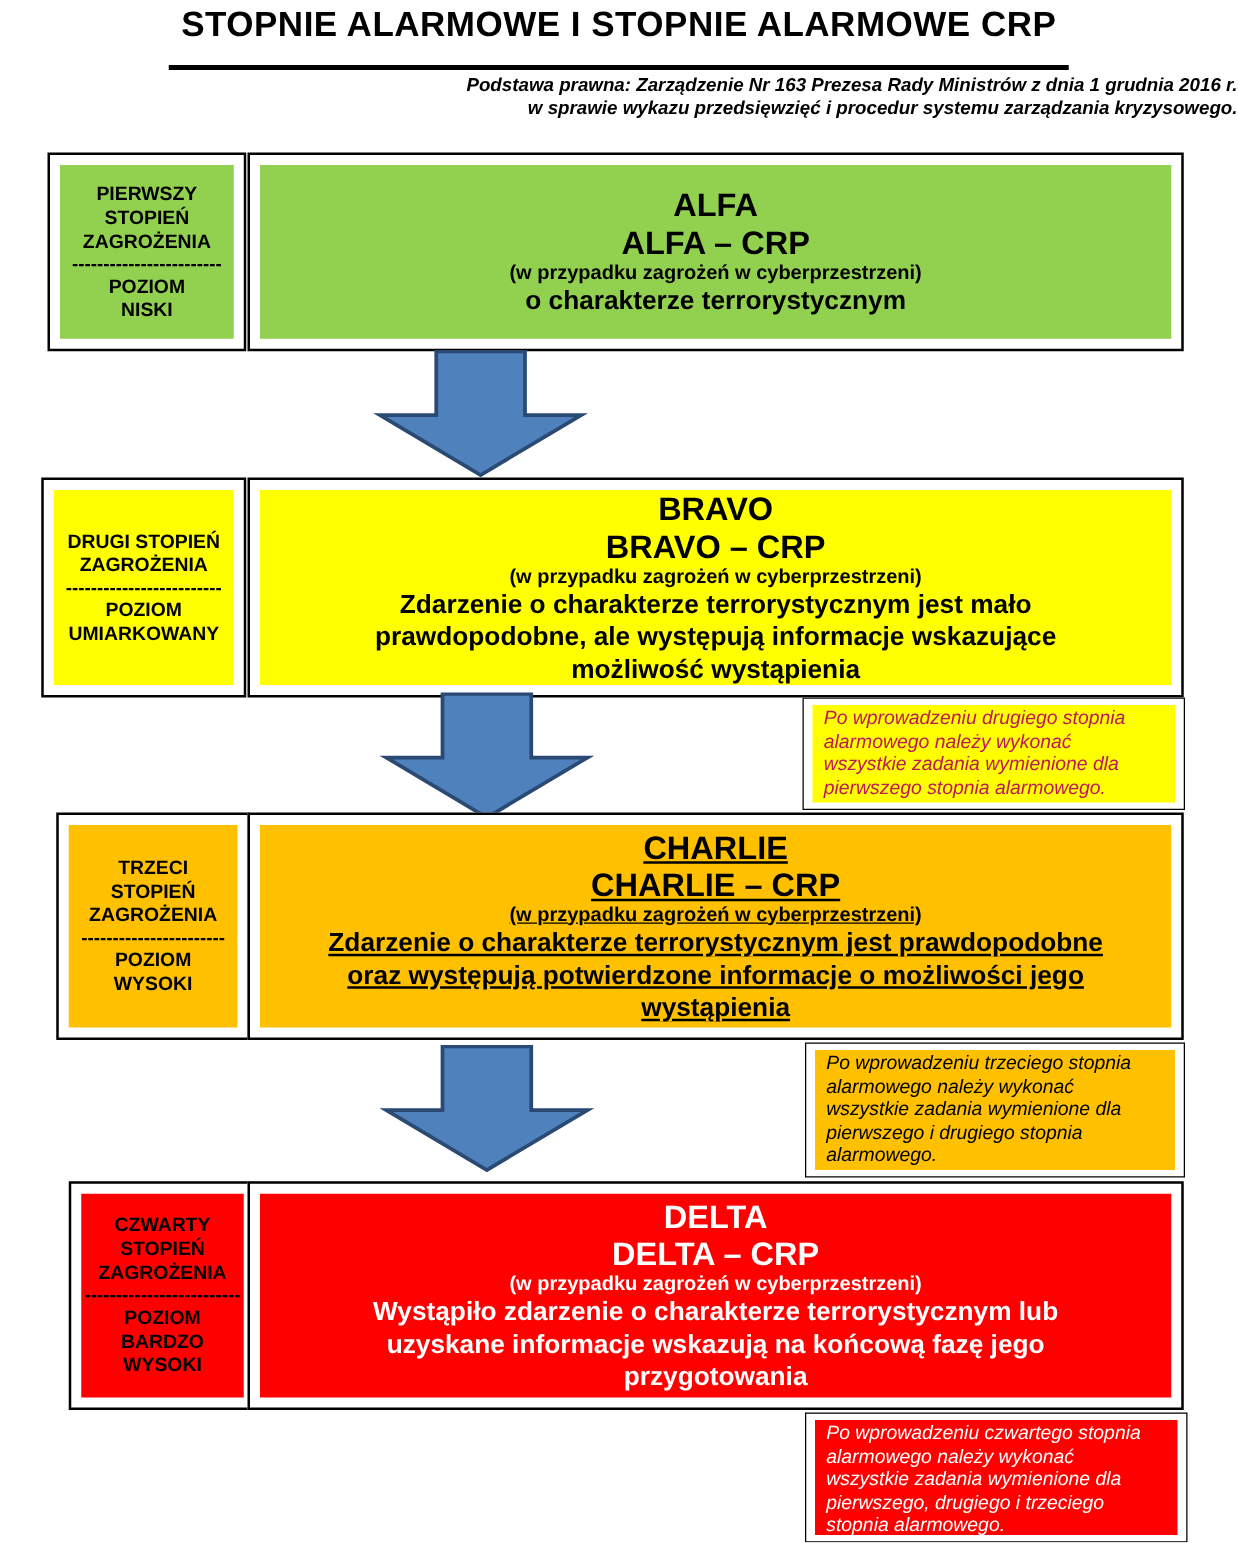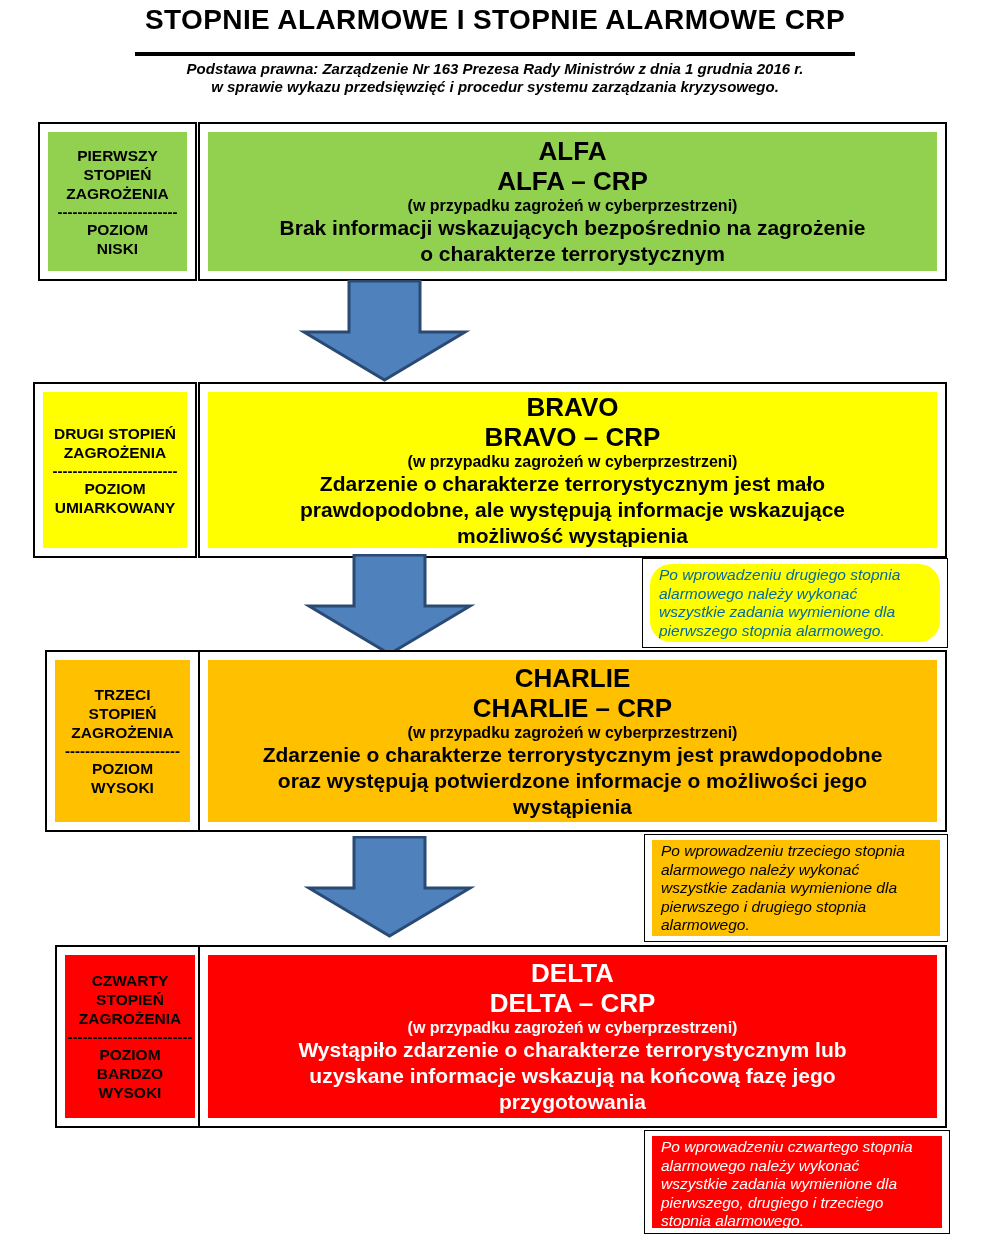--- a/index.html
+++ b/index.html
@@ -8,21 +8,21 @@
     font-family:"Liberation Sans","DejaVu Sans",sans-serif;color:#000;
     overflow:hidden;
   }
   
   .title{
     position:absolute;top:4px;left:0;width:100%;text-align:center;
     font-size:28px;font-weight:bold;letter-spacing:.4px;
   }
   .title span{border-bottom:4px solid #000;padding:0 10px 16px 10px;display:inline-block;}
   .subtitle{
-    position:absolute;top:60px;left:0;width:100%;text-align:center;
+    position:absolute;top:60px;left:0;width:100%;text-align:right;
     font-size:15px;font-weight:bold;font-style:italic;line-height:18px;
   }
   
   .cell{
     position:absolute;box-sizing:border-box;border:2px solid #000;
     background:#fff;padding:8px;
   }
   .fill{
     width:100%;height:100%;box-sizing:border-box;display:flex;
     flex-direction:column;justify-content:center;align-items:center;
@@ -93,21 +93,20 @@
           <div>NISKI</div>
         </div>
     </div>
   </div>
   <div class="cell r0 main-cell">
     <div class="fill" style="background-color: rgb(146, 208, 80); color: rgb(0, 0, 0);">
       <div class="lvl-name">ALFA</div>
       <div class="lvl-name">ALFA – CRP</div>
       <div class="crp-cond">(w przypadku zagrożeń w cyberprzestrzeni)</div>
       <div class="lvl-desc">
-          <div>Brak informacji wskazujących bezpośrednio na zagrożenie</div>
           <div>o charakterze terrorystycznym</div>
         </div>
     </div>
   </div>
 
   <svg class="arrow a0" viewBox="0 0 175 102">
     <polygon points="52,1 123,1 123,52 168,52 87.5,100 7,52 52,52" stroke-width="3" style="fill: rgb(79, 129, 189); stroke: rgb(42, 74, 115);"></polygon>
   </svg>
 
   <div class="cell r1 r1-label">
@@ -134,21 +133,21 @@
           <div>możliwość wystąpienia</div>
         </div>
     </div>
   </div>
 
   <svg class="arrow a1" viewBox="0 0 175 102">
     <polygon points="52,1 123,1 123,52 168,52 87.5,100 7,52 52,52" stroke-width="3" style="fill: rgb(79, 129, 189); stroke: rgb(42, 74, 115);"></polygon>
   </svg>
 
   <div class="note n1">
-    <div class="note-fill" style="background-color: rgb(255, 255, 0); color: #0369a1; border-radius: 21px;">
+    <div class="note-fill" style="background-color: rgb(255, 255, 0); color: #be185d;">
         <div>Po wprowadzeniu drugiego stopnia</div>
         <div>alarmowego należy wykonać</div>
         <div>wszystkie zadania wymienione dla</div>
         <div>pierwszego stopnia alarmowego.</div>
       </div>
   </div>
 
   <div class="cell r2 r2-label">
     <div class="fill label-fill" style="background-color: rgb(255, 192, 0); color: rgb(0, 0, 0);">
       <div>
@@ -157,21 +156,21 @@
           <div>ZAGROŻENIA</div>
         </div>
       <div class="divider">-----------------------</div>
       <div>
           <div>POZIOM</div>
           <div>WYSOKI</div>
         </div>
     </div>
   </div>
   <div class="cell r2 main-cell">
-    <div class="fill" style="background-color: rgb(255, 192, 0); color: rgb(0, 0, 0);">
+    <div class="fill" style="background-color: rgb(255, 192, 0); color: rgb(0, 0, 0); text-decoration: underline;">
       <div class="lvl-name">CHARLIE</div>
       <div class="lvl-name">CHARLIE – CRP</div>
       <div class="crp-cond">(w przypadku zagrożeń w cyberprzestrzeni)</div>
       <div class="lvl-desc">
           <div>Zdarzenie o charakterze terrorystycznym jest prawdopodobne</div>
           <div>oraz występują potwierdzone informacje o możliwości jego</div>
           <div>wystąpienia</div>
         </div>
     </div>
   </div>

